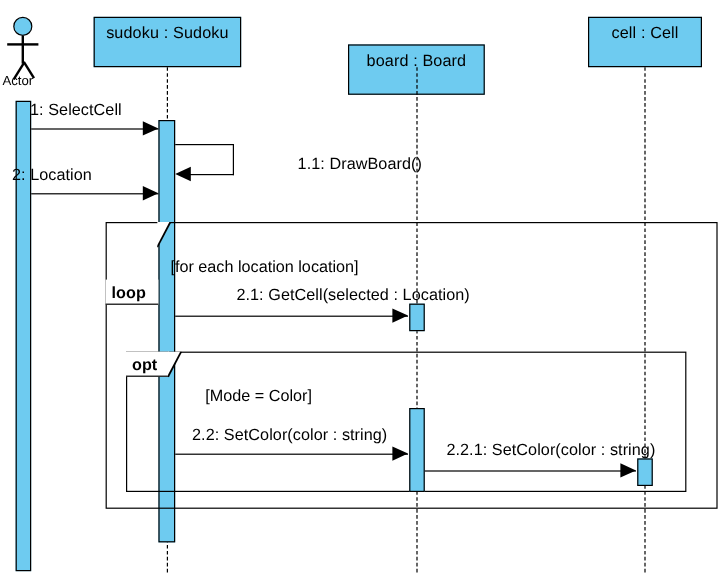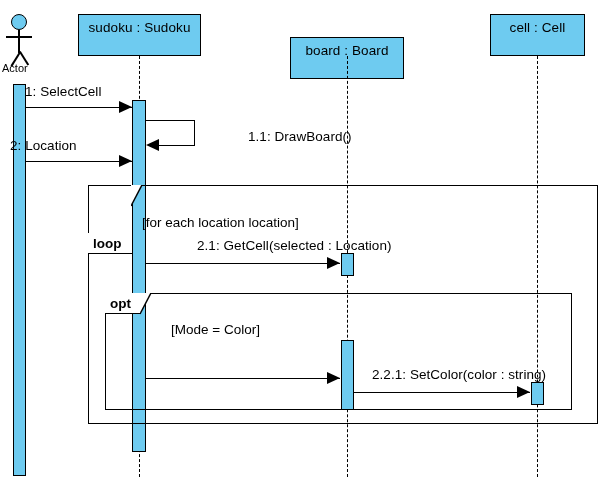--- a/index.html
+++ b/index.html
@@ -179,20 +179,21 @@
 
   <div class="msg-label" style="left:10px; top:138px;">2: Location</div>
   <div class="msg-line" style="left:26px; top:161px; width:106px;"></div>
   <div class="arrowhead right" style="left:119px; top:155px;"></div>
 
   <div class="msg-label" style="left:197px; top:238px;">2.1: GetCell(selected : Location)</div>
   <div class="msg-line" style="left:146px; top:263px; width:194px;"></div>
   <div class="arrowhead right" style="left:327px; top:257px;"></div>
   <div class="activation" style="left:341px; top:253px; width:13px; height:23px;"></div>
 
+  <div class="msg-label" style="left:160px; top:355px;">2.2: SetColor(color : string)</div>
   <div class="msg-line" style="left:146px; top:378px; width:194px;"></div>
   <div class="arrowhead right" style="left:327px; top:372px;"></div>
   <div class="activation" style="left:341px; top:340px; width:13px; height:70px;"></div>
 
   <div class="msg-label" style="left:372px; top:367px;">2.2.1: SetColor(color : string)</div>
   <div class="msg-line" style="left:354px; top:392px; width:176px;"></div>
   <div class="arrowhead right" style="left:517px; top:386px;"></div>
   <div class="activation" style="left:531px; top:382px; width:13px; height:23px;"></div>
 
 </div>

